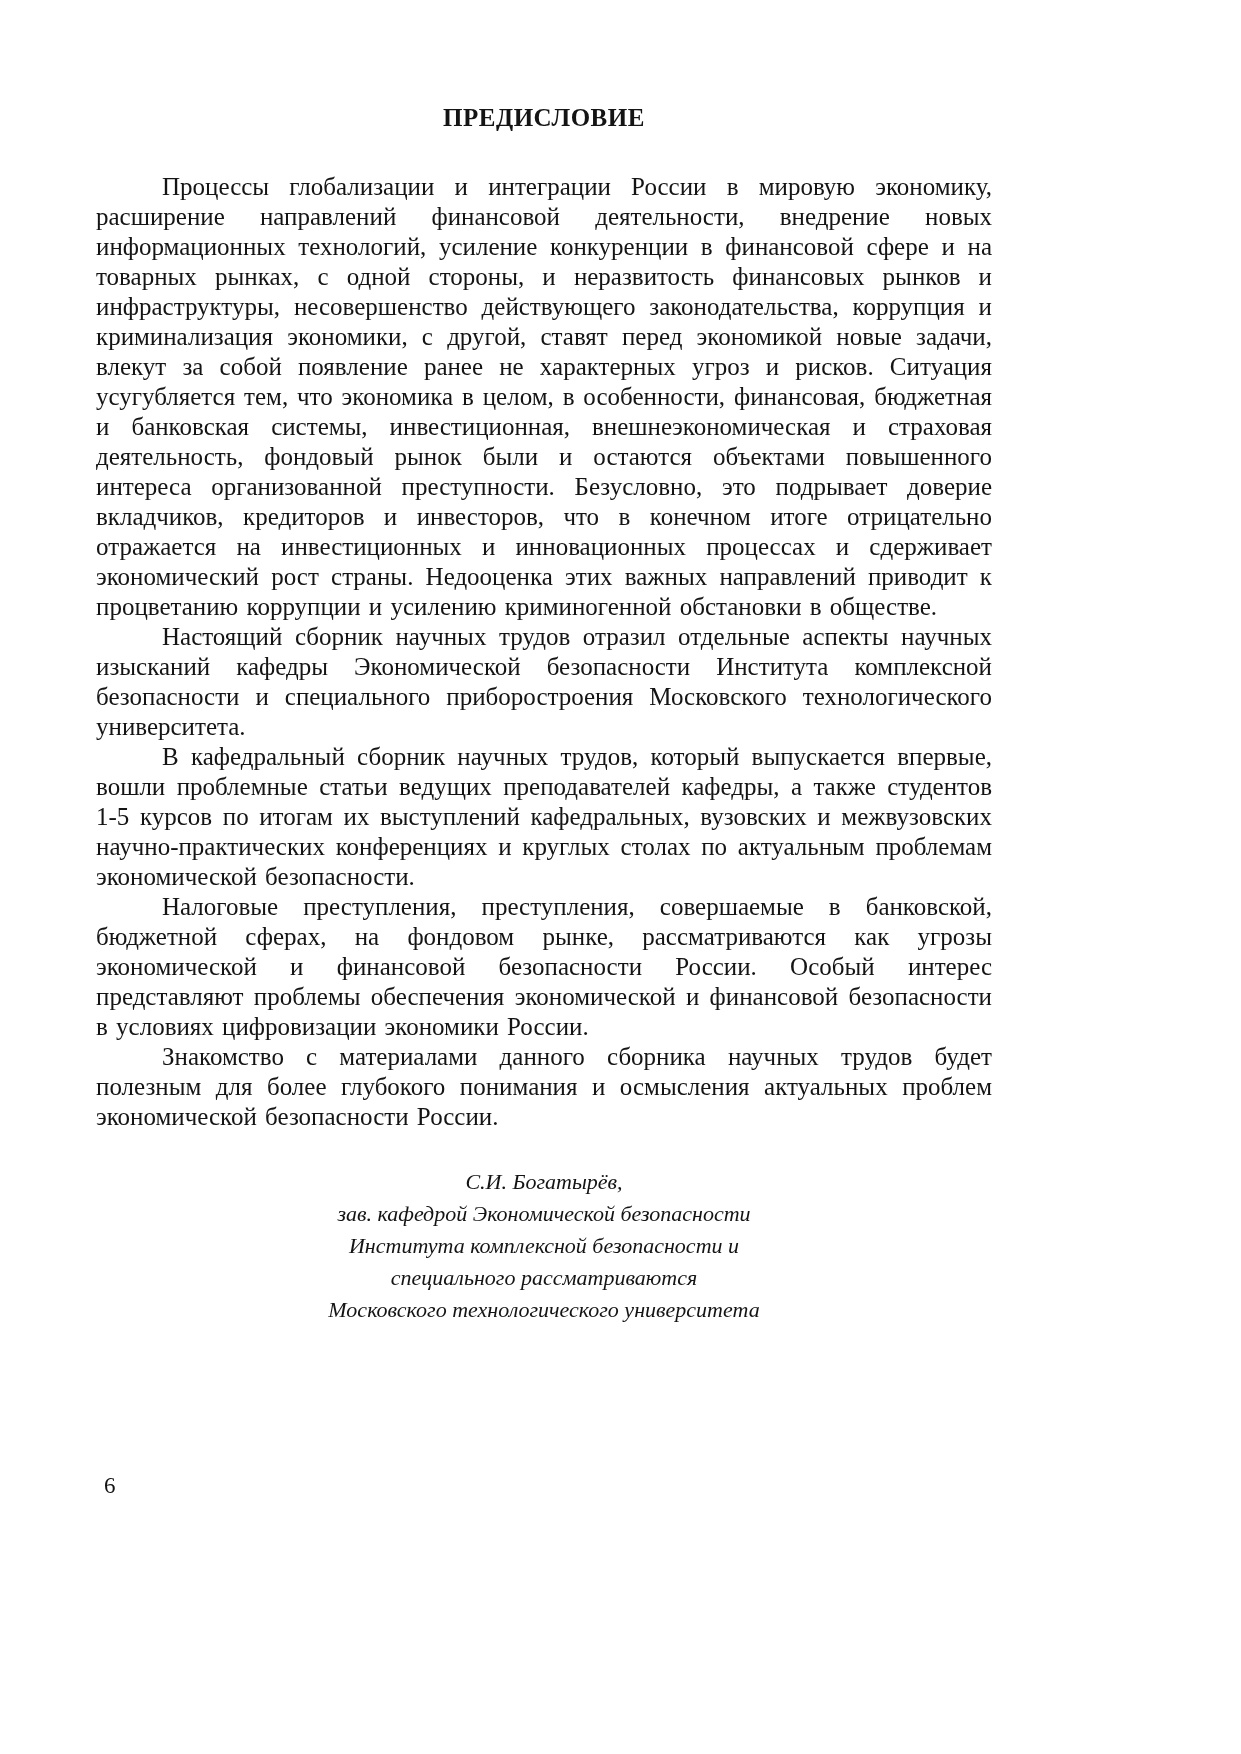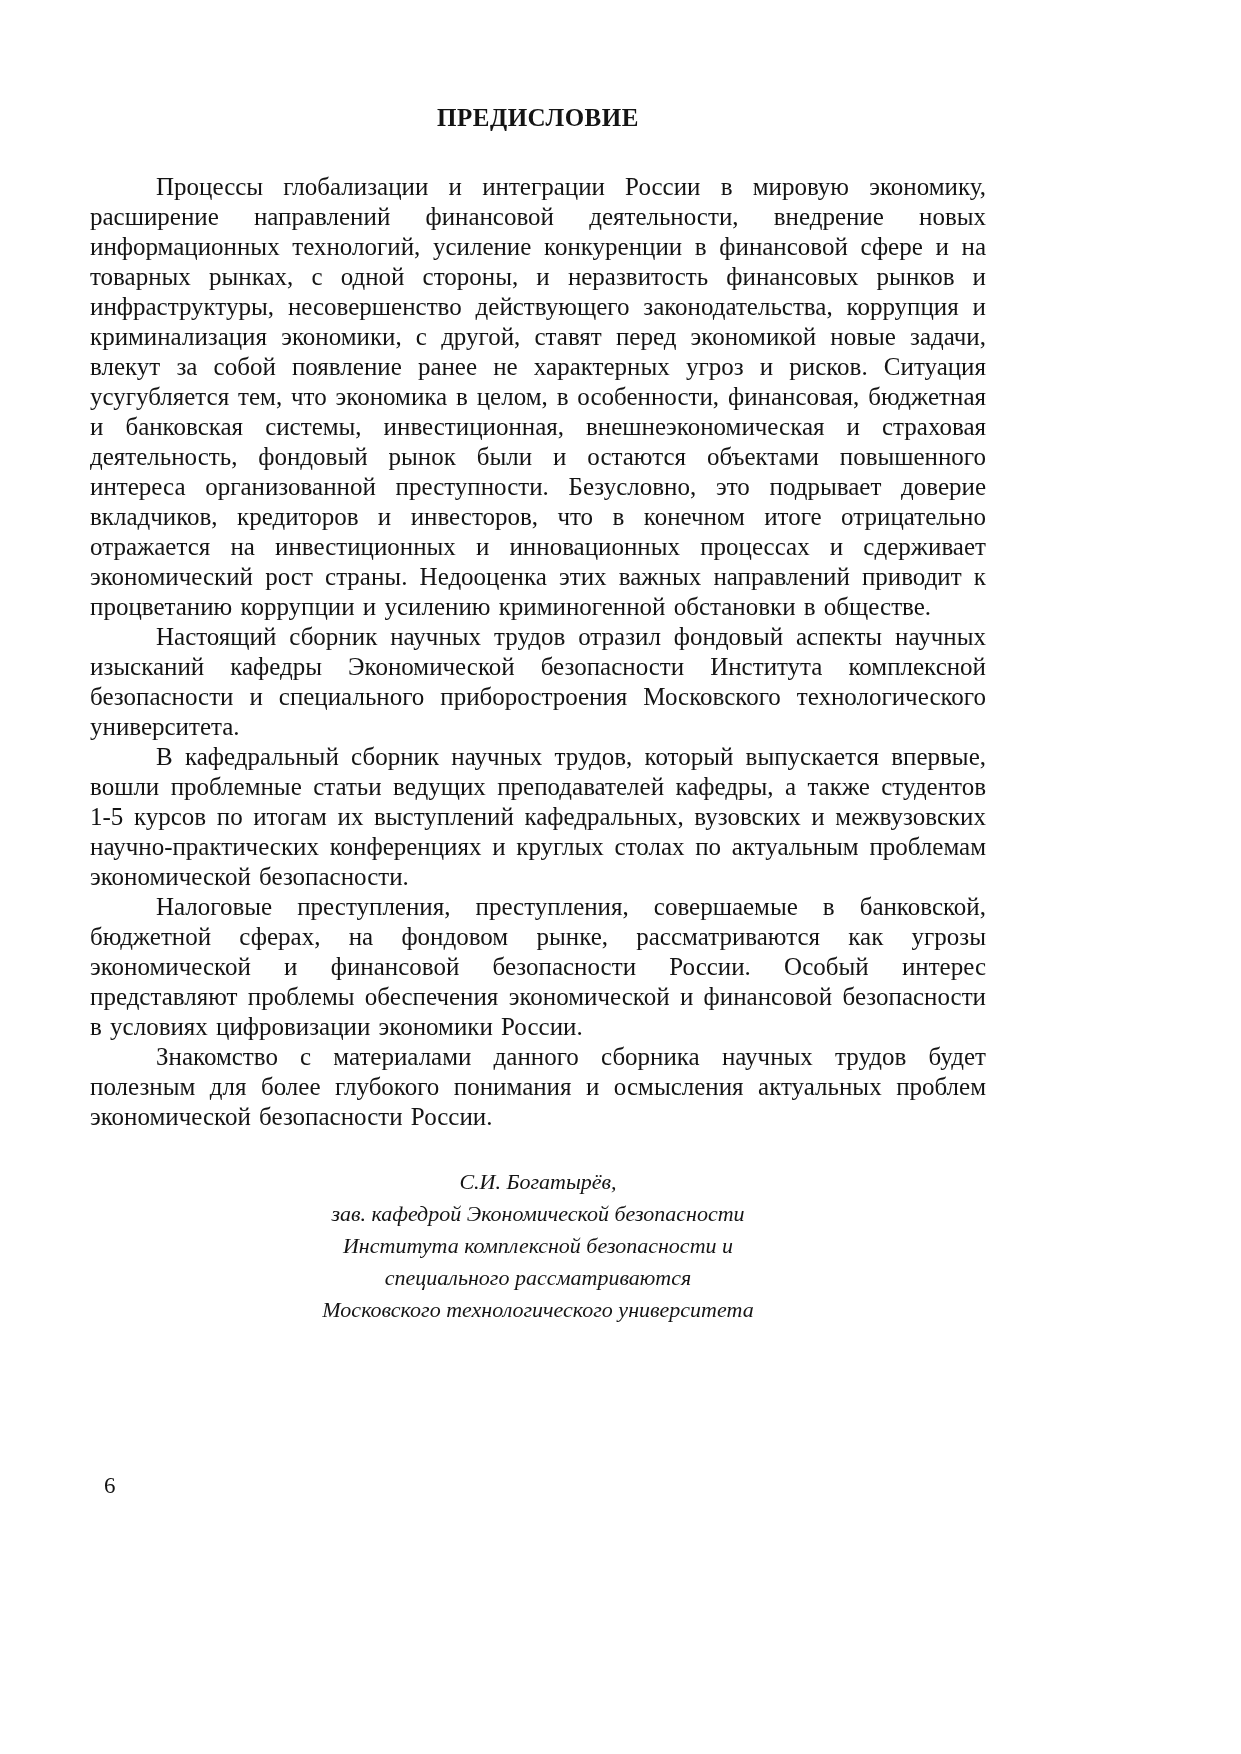--- a/index.html
+++ b/index.html
@@ -11,21 +11,21 @@
     position: relative;
     width: 1241px;
     height: 1754px;
     background: #ffffff;
     color: #141414;
     font-family: "Liberation Serif", serif;
     overflow: hidden;
   }
   .content {
     position: absolute;
-    left: 90px;
+    left: 96px;
     top: 104px;
     width: 896px;
   }
   .doc-title {
     margin: 0 0 40px 0;
     text-align: center;
     font-size: 25px;
     font-weight: bold;
     letter-spacing: 0.5px;
   }
@@ -57,21 +57,21 @@
 </style>
 </head>
 <body>
 
 <div class="page">
   <div class="content">
 
     <h1 class="doc-title">ПРЕДИСЛОВИЕ</h1>
 
     <p class="para">Процессы глобализации и интеграции России в мировую экономику, расширение направлений финансовой деятельности, внедрение новых информационных технологий, усиление конкуренции в финансовой сфере и на товарных рынках, с одной стороны, и неразвитость финансовых рынков и инфраструктуры, несовершенство действующего законодательства, коррупция и криминализация экономики, с другой, ставят перед экономикой новые задачи, влекут за собой появление ранее не характерных угроз и рисков. Ситуация усугубляется тем, что экономика в целом, в особенности, финансовая, бюджетная и банковская системы, инвестиционная, внешнеэкономическая и страховая деятельность, фондовый рынок были и остаются объектами повышенного интереса организованной преступности. Безусловно, это подрывает доверие вкладчиков, кредиторов и инвесторов, что в конечном итоге отрицательно отражается на инвестиционных и инновационных процессах и сдерживает экономический рост страны. Недооценка этих важных направлений приводит к процветанию коррупции и усилению криминогенной обстановки в обществе.</p>
-    <p class="para">Настоящий сборник научных трудов отразил фондовый аспекты научных изысканий кафедры Экономической безопасности Института комплексной безопасности и специального приборостроения Московского технологического университета.</p>
+    <p class="para">Настоящий сборник научных трудов отразил отдельные аспекты научных изысканий кафедры Экономической безопасности Института комплексной безопасности и специального приборостроения Московского технологического университета.</p>
     <p class="para">В кафедральный сборник научных трудов, который выпускается впервые, вошли проблемные статьи ведущих преподавателей кафедры, а также студентов 1-5 курсов по итогам их выступлений кафедральных, вузовских и межвузовских научно-практических конференциях и круглых столах по актуальным проблемам экономической безопасности.</p>
     <p class="para">Налоговые преступления, преступления, совершаемые в банковской, бюджетной сферах, на фондовом рынке, рассматриваются как угрозы экономической и финансовой безопасности России. Особый интерес представляют проблемы обеспечения экономической и финансовой безопасности в условиях цифровизации экономики России.</p>
     <p class="para">Знакомство с материалами данного сборника научных трудов будет полезным для более глубокого понимания и осмысления актуальных проблем экономической безопасности России.</p>
 
     <div class="signature">
       <span class="sig-line">С.И. Богатырёв,</span>
       <span class="sig-line">зав. кафедрой Экономической безопасности</span>
       <span class="sig-line">Института комплексной безопасности и</span>
       <span class="sig-line">специального рассматриваются</span>
       <span class="sig-line">Московского технологического университета</span>

